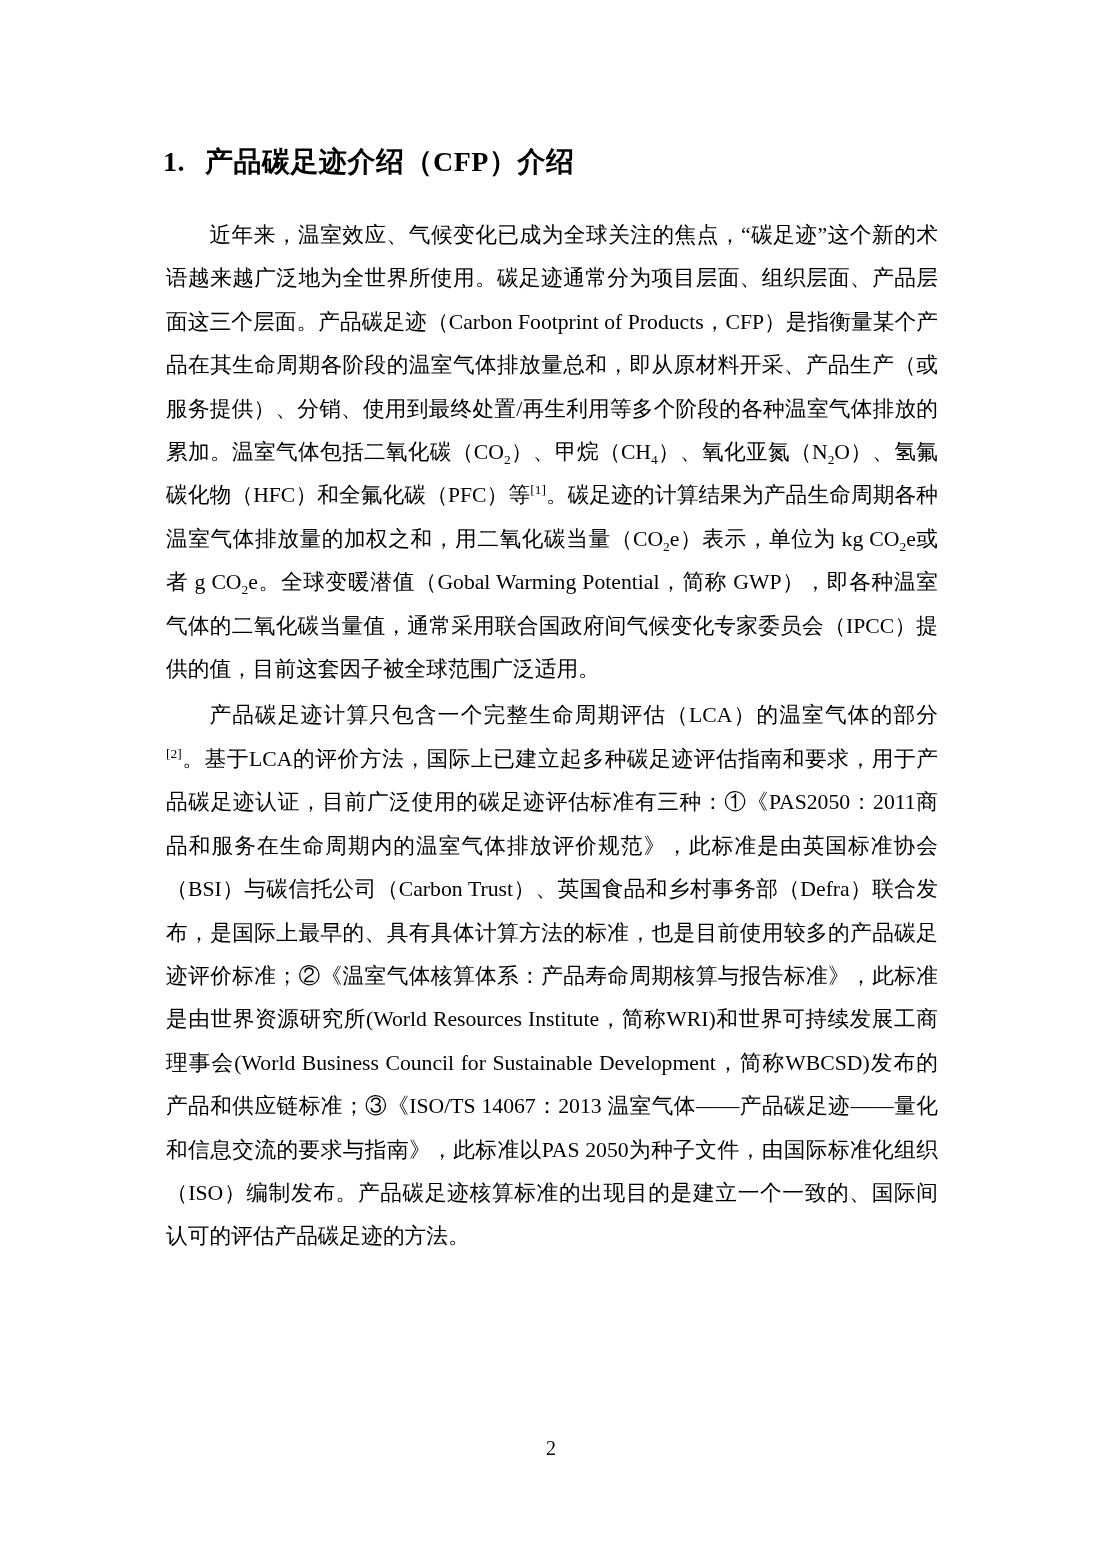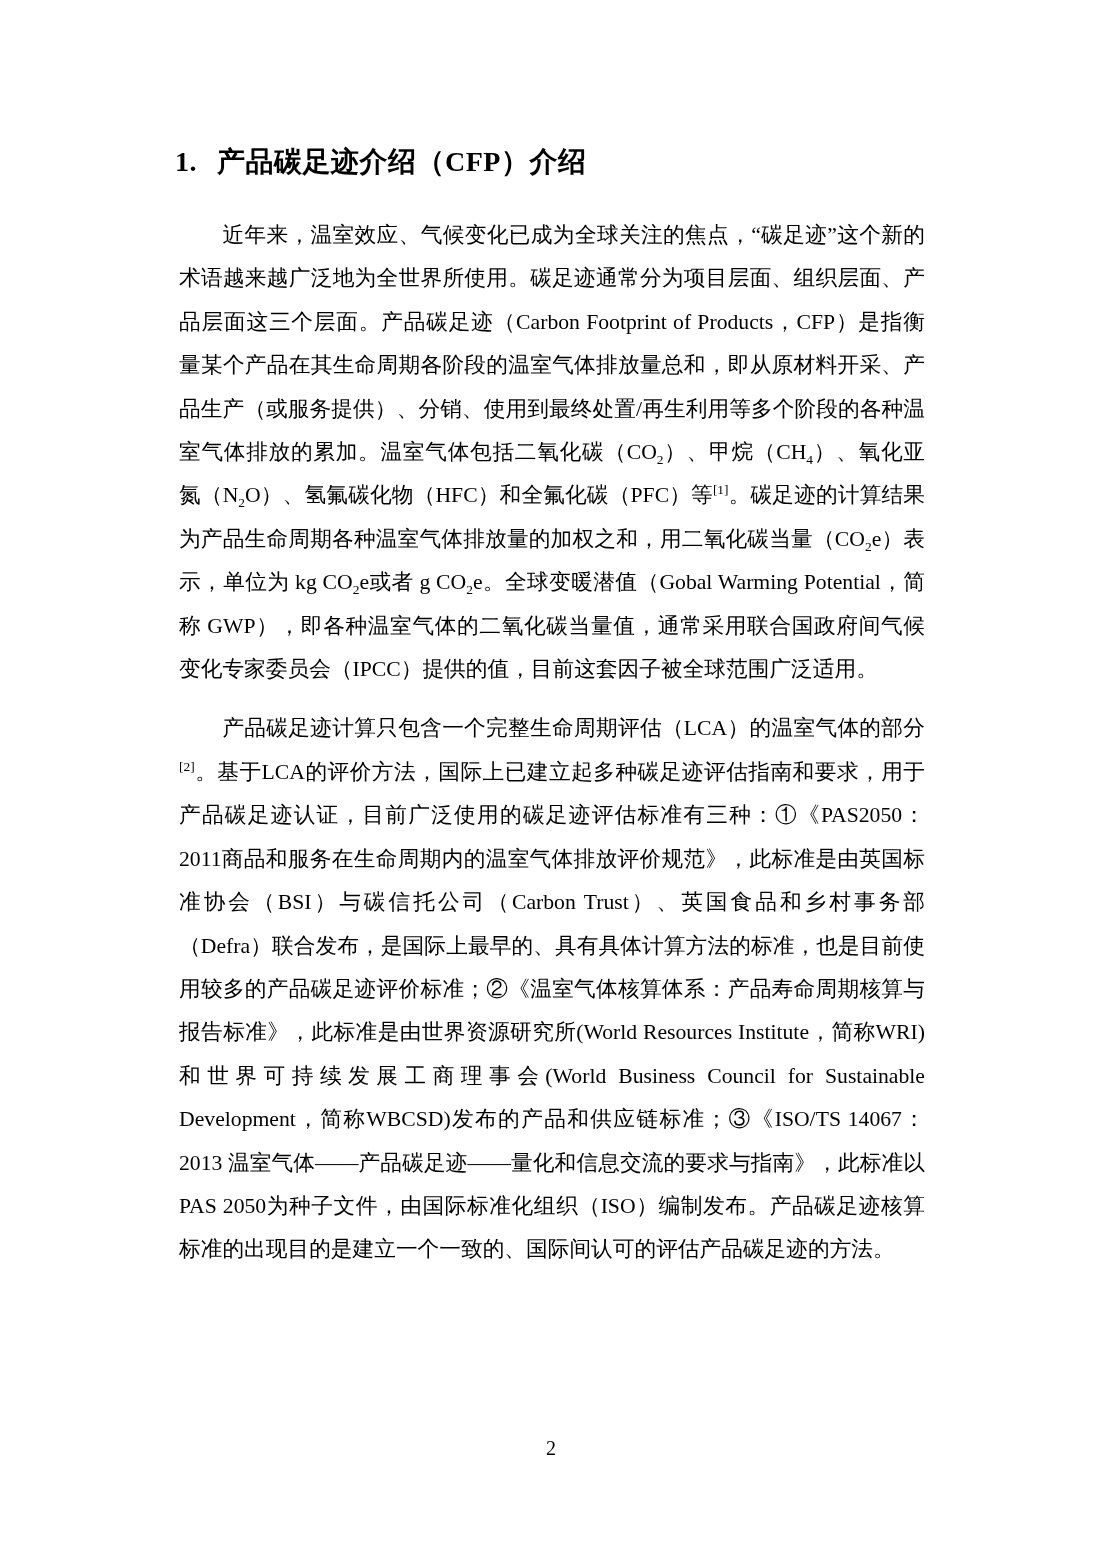--- a/index.html
+++ b/index.html
@@ -17,31 +17,31 @@
   }
   .content {
     position: absolute;
     left: 163px; top: 144px;
     width: 778px;
   }
   .heading {
     font-size: 28px;
     font-weight: bold;
     line-height: 36px;
-    margin: 0 0 34px 12px;
+    margin: 0 0 34px 0;
     letter-spacing: 0.5px;
   }
   .heading .h-num { margin-right: 20px; }
   .para {
     font-size: 21.7px;
     line-height: 43.4px;
     text-align: justify;
     text-justify: inter-ideograph;
     text-indent: 2em;
-    margin: 16px;
+    margin: 3px;
   }
   .para sub, .para sup {
     font-size: 62%;
     line-height: 0;
   }
   .page-number {
     position: absolute;
     left: 0; right: 0;
     top: 1437px;
     text-align: center;

